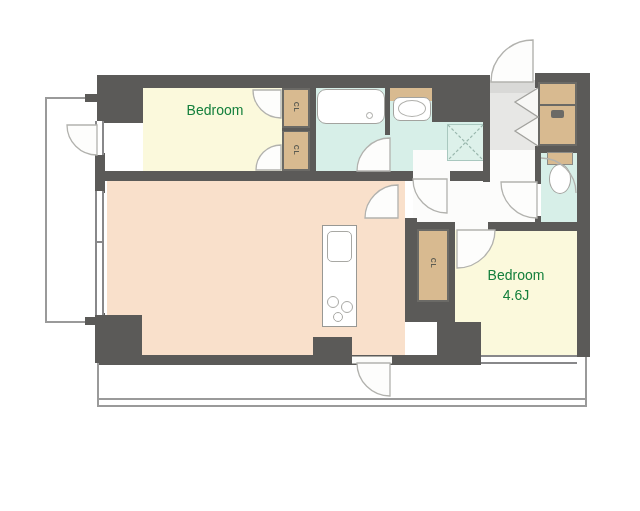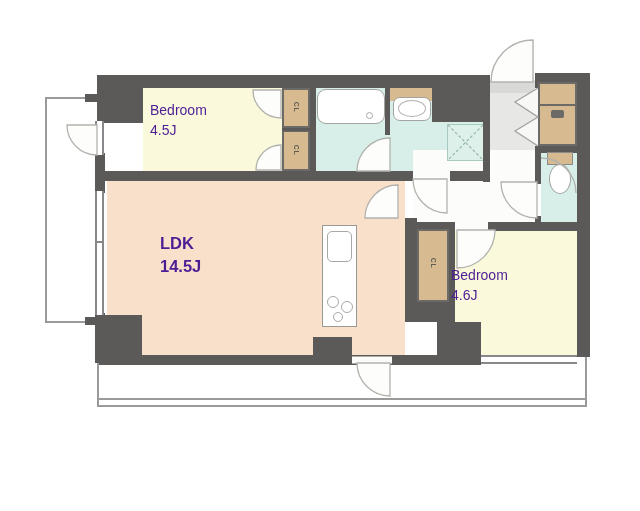--- a/index.html
+++ b/index.html
@@ -16,21 +16,21 @@
   .f-white{background:#fcfcfb;}
   .wall{background:#5b5a58;}
   .balc{background:#9a9a9a;}
   .bordered{border:2px solid #6b6a66;}
   .fix{border:1.5px solid #a3a39f;background:#ffffff;}
   
   .win-v{background:#ffffff;border-left:2px solid #88888a;border-right:2px solid #88888a;}
   .win-h{background:#ffffff;border-top:2px solid #88888a;border-bottom:2px solid #88888a;}
   .opening{background:#fbfbf9;border-top:1px solid #aaaaa6;border-bottom:1px solid #aaaaa6;}
   
-  .room-label{color:#4c1d95;text-align:left;font-weight:500;line-height:1.4;}
+  .room-label{color:#15803d;text-align:center;font-weight:500;line-height:1.4;}
   .lbl-14{font-size:14px;}
   .lbl-16{font-size:16.5px;font-weight:600;}
   .cl-label{color:#5c5c52;font-size:7px;font-weight:700;text-align:center;
             transform:rotate(90deg);letter-spacing:.5px;line-height:16px;}
   .title{color:#54565e;font-size:42px;font-weight:400;letter-spacing:1px;}
   svg{pointer-events:none;}
   .round{border-radius:50%;}
 </style>
 </head>
 <body>
@@ -131,25 +131,20 @@
 
     <path d="M390,363 L357,363 A33,33 0 0 0 390,396 Z" fill="#fdfdfc" stroke="#b2b2ae" stroke-width="1.3"></path>
 
     <path d="M538,88 L515,102 L538,117 L515,131 L538,146" fill="#f8f8f6" stroke="#a2a29e" stroke-width="1.3"></path>
 
     <path d="M448,125 L483,160 M483,125 L448,160" fill="none" stroke="#9ab8ae" stroke-width="1.2" stroke-dasharray="3,2"></path>
   </svg>
 
   <div class="abs room-label lbl-14" style="left:150px;top:101px;width:130px;">
     <div>Bedroom</div>
-    <div>4.5J</div>
-  </div>
-  <div class="abs room-label lbl-16" style="left:160px;top:232px;width:130px;">
-    <div>LDK</div>
-    <div>14.5J</div>
   </div>
   <div class="abs room-label lbl-14" style="left:451px;top:266px;width:130px;">
     <div>Bedroom</div>
     <div>4.6J</div>
   </div>
   <div class="abs cl-label" style="left:288px;top:99px;width:16px;height:16px;">CL</div>
   <div class="abs cl-label" style="left:288px;top:142px;width:16px;height:16px;">CL</div>
   <div class="abs cl-label" style="left:425px;top:255px;width:16px;height:16px;">CL</div>
 
 </div>

